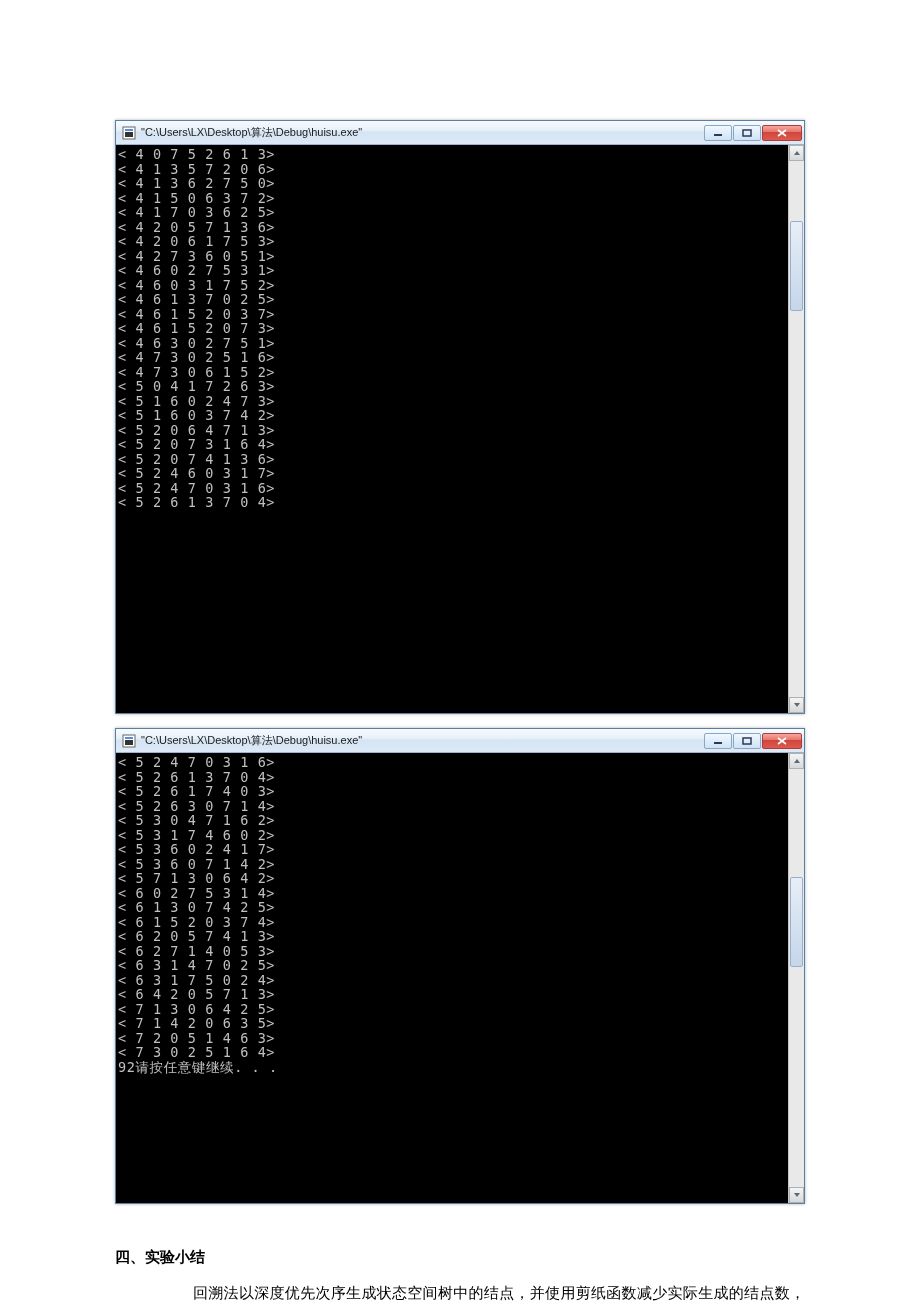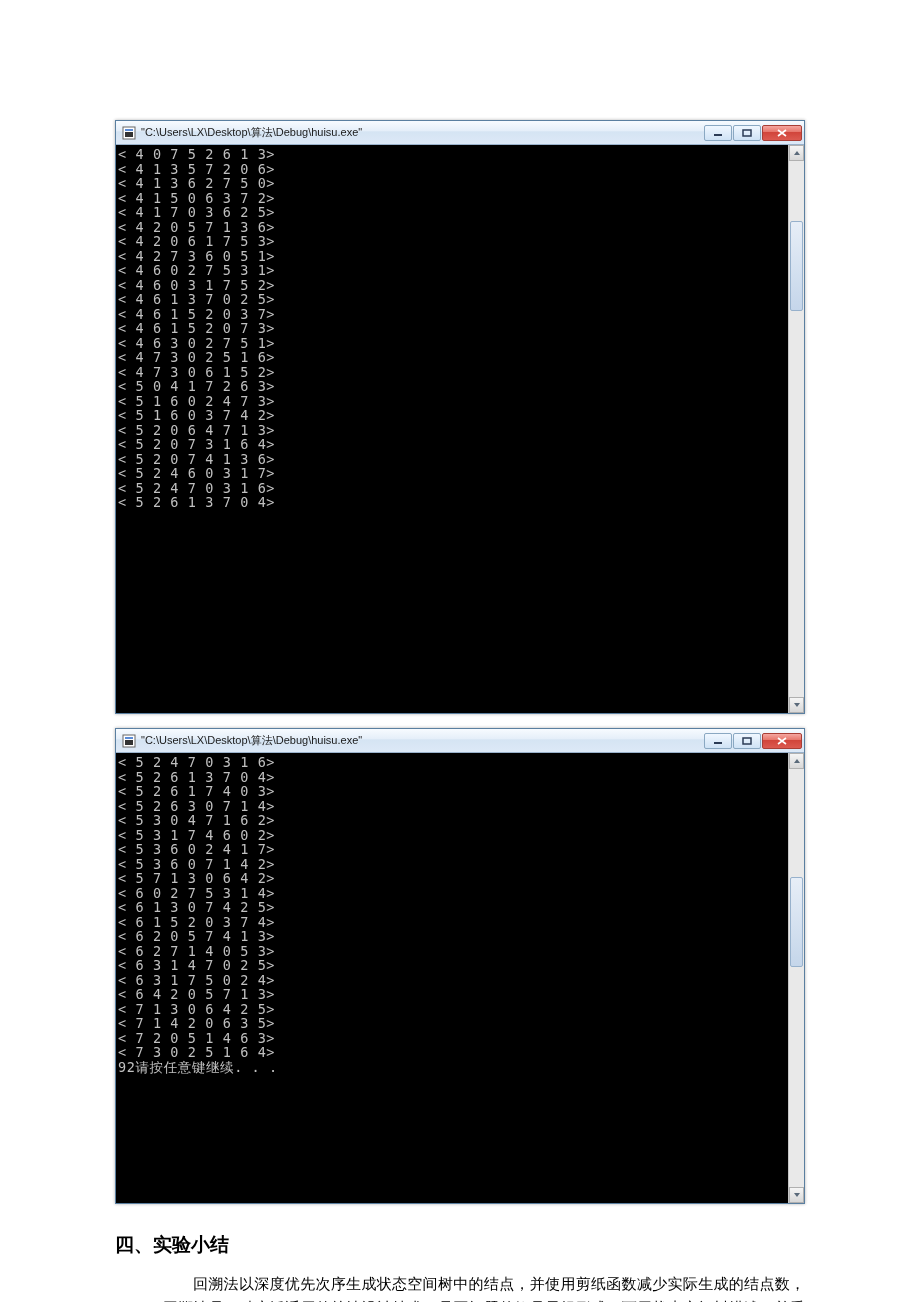--- a/index.html
+++ b/index.html
@@ -98,23 +98,23 @@
     }
     .scroll-thumb {
       position: absolute;
       left: 1px; right: 1px;
       background: linear-gradient(to bottom,#e7eef7,#c5d6ea);
       border: 1px solid #97b1cc;
       border-radius: 2px;
     }
     .section-heading {
       font-family: "SimHei", "黑体", sans-serif;
-      font-size: 19px;
+      font-size: 15px;
       font-weight: bold;
-      margin: 28px 0 14px 0;
+      margin: 44px 0 14px 0;
       color: #000;
     }
     .body-text {
       font-size: 15px;
       color: #000;
       line-height: 24px;
       text-align: justify;
       text-indent: 2em;
       margin-left: 48px;
     }

